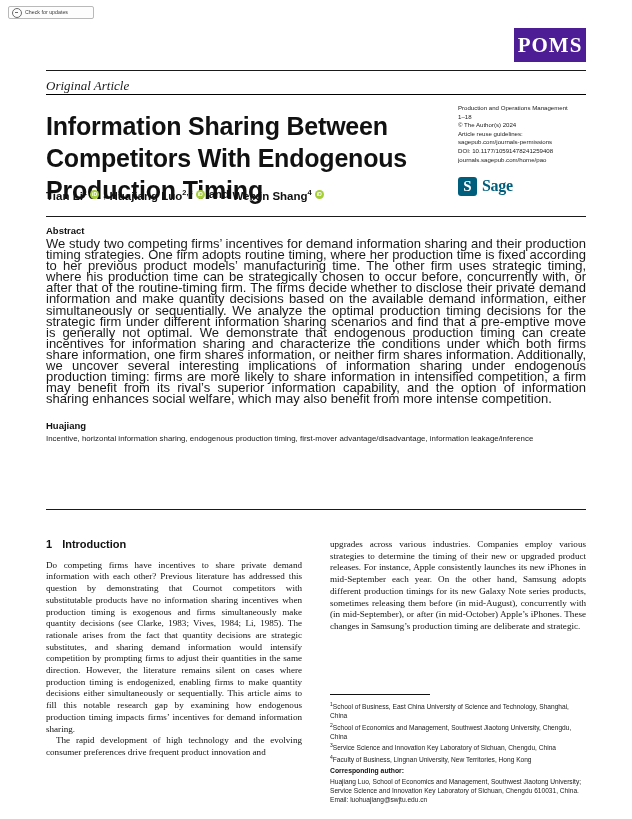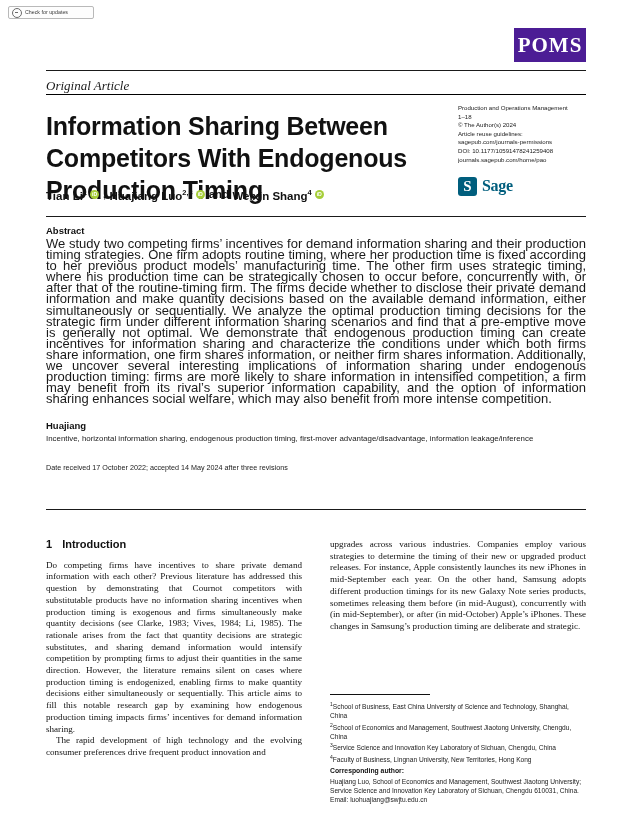--- a/index.html
+++ b/index.html
@@ -388,21 +388,20 @@
   </div>
 
   <div class="rule pre-abstract"></div>
 
   <div class="abs-head">Abstract</div>
   <div class="abs-body">We study two competing firms’ incentives for demand information sharing and their production timing strategies. One firm adopts routine timing, where her production time is fixed according to her previous product models’ manufacturing time. The other firm uses strategic timing, where his production time can be strategically chosen to occur before, concurrently with, or after that of the routine-timing firm. The firms decide whether to disclose their private demand information and make quantity decisions based on the available demand information, either simultaneously or sequentially. We analyze the optimal production timing decisions for the strategic firm under different information sharing scenarios and find that a pre-emptive move is generally not optimal. We demonstrate that endogenous production timing can create incentives for information sharing and characterize the conditions under which both firms share information, one firm shares information, or neither firm shares information. Additionally, we uncover several interesting implications of information sharing under endogenous production timing: firms are more likely to share information in intensified competition, a firm may benefit from its rival’s superior information capability, and the option of information sharing enhances social welfare, which may also benefit from more intense competition.</div>
 
   <div class="kw-head">Huajiang</div>
   <div class="kw-body">Incentive, horizontal information sharing, endogenous production timing, first-mover advantage/disadvantage, information leakage/inference</div>
 
-  <div class="dates">Date received 17 October 2022; accepted 14 May 2024 after three revisions</div>
 
   <div class="rule post-abstract"></div>
 
   <div class="col left">
     <div class="sec-head">
       <span>1</span>
       <span>Introduction</span>
     </div>
     <p class="first">Do competing firms have incentives to share private demand information with each other? Previous literature has addressed this question by demonstrating that Cournot competitors with substitutable products have no information sharing incentives when production timing is exogenous and firms simultaneously make quantity decisions (see Clarke, 1983; Vives, 1984; Li, 1985). The rationale arises from the fact that quantity decisions are strategic substitutes, and sharing demand information would intensify competition by prompting firms to adjust their quantities in the same direction. However, the literature remains silent on cases where production timing is endogenized, enabling firms to make quantity decisions either simultaneously or sequentially. This article aims to fill this notable research gap by examining how endogenous production timing impacts firms’ incentives for demand information sharing.</p>
     <p>The rapid development of high technology and the evolving consumer preferences drive frequent product innovation and</p>

